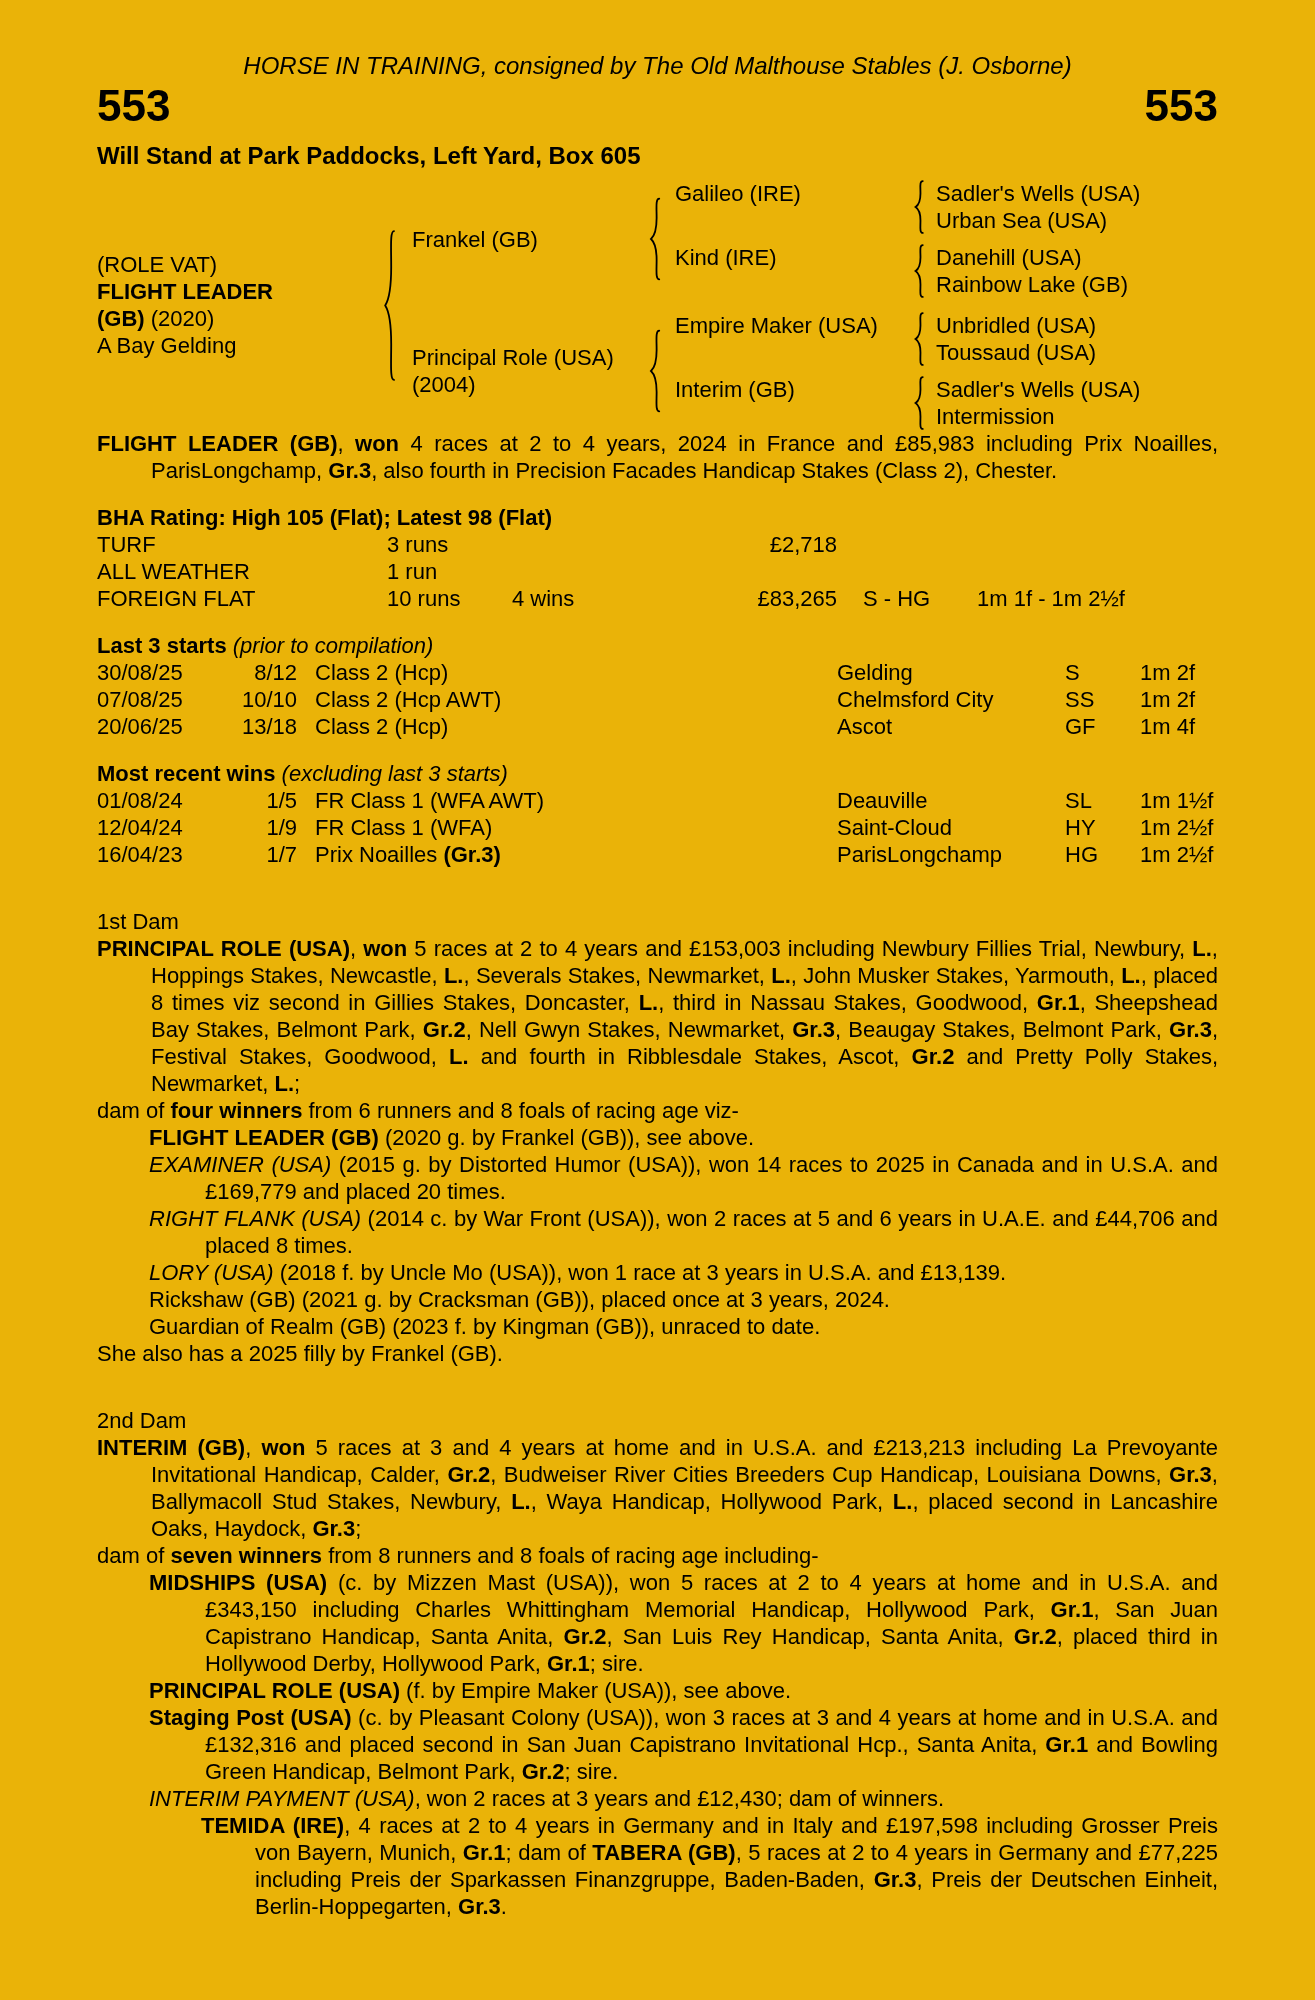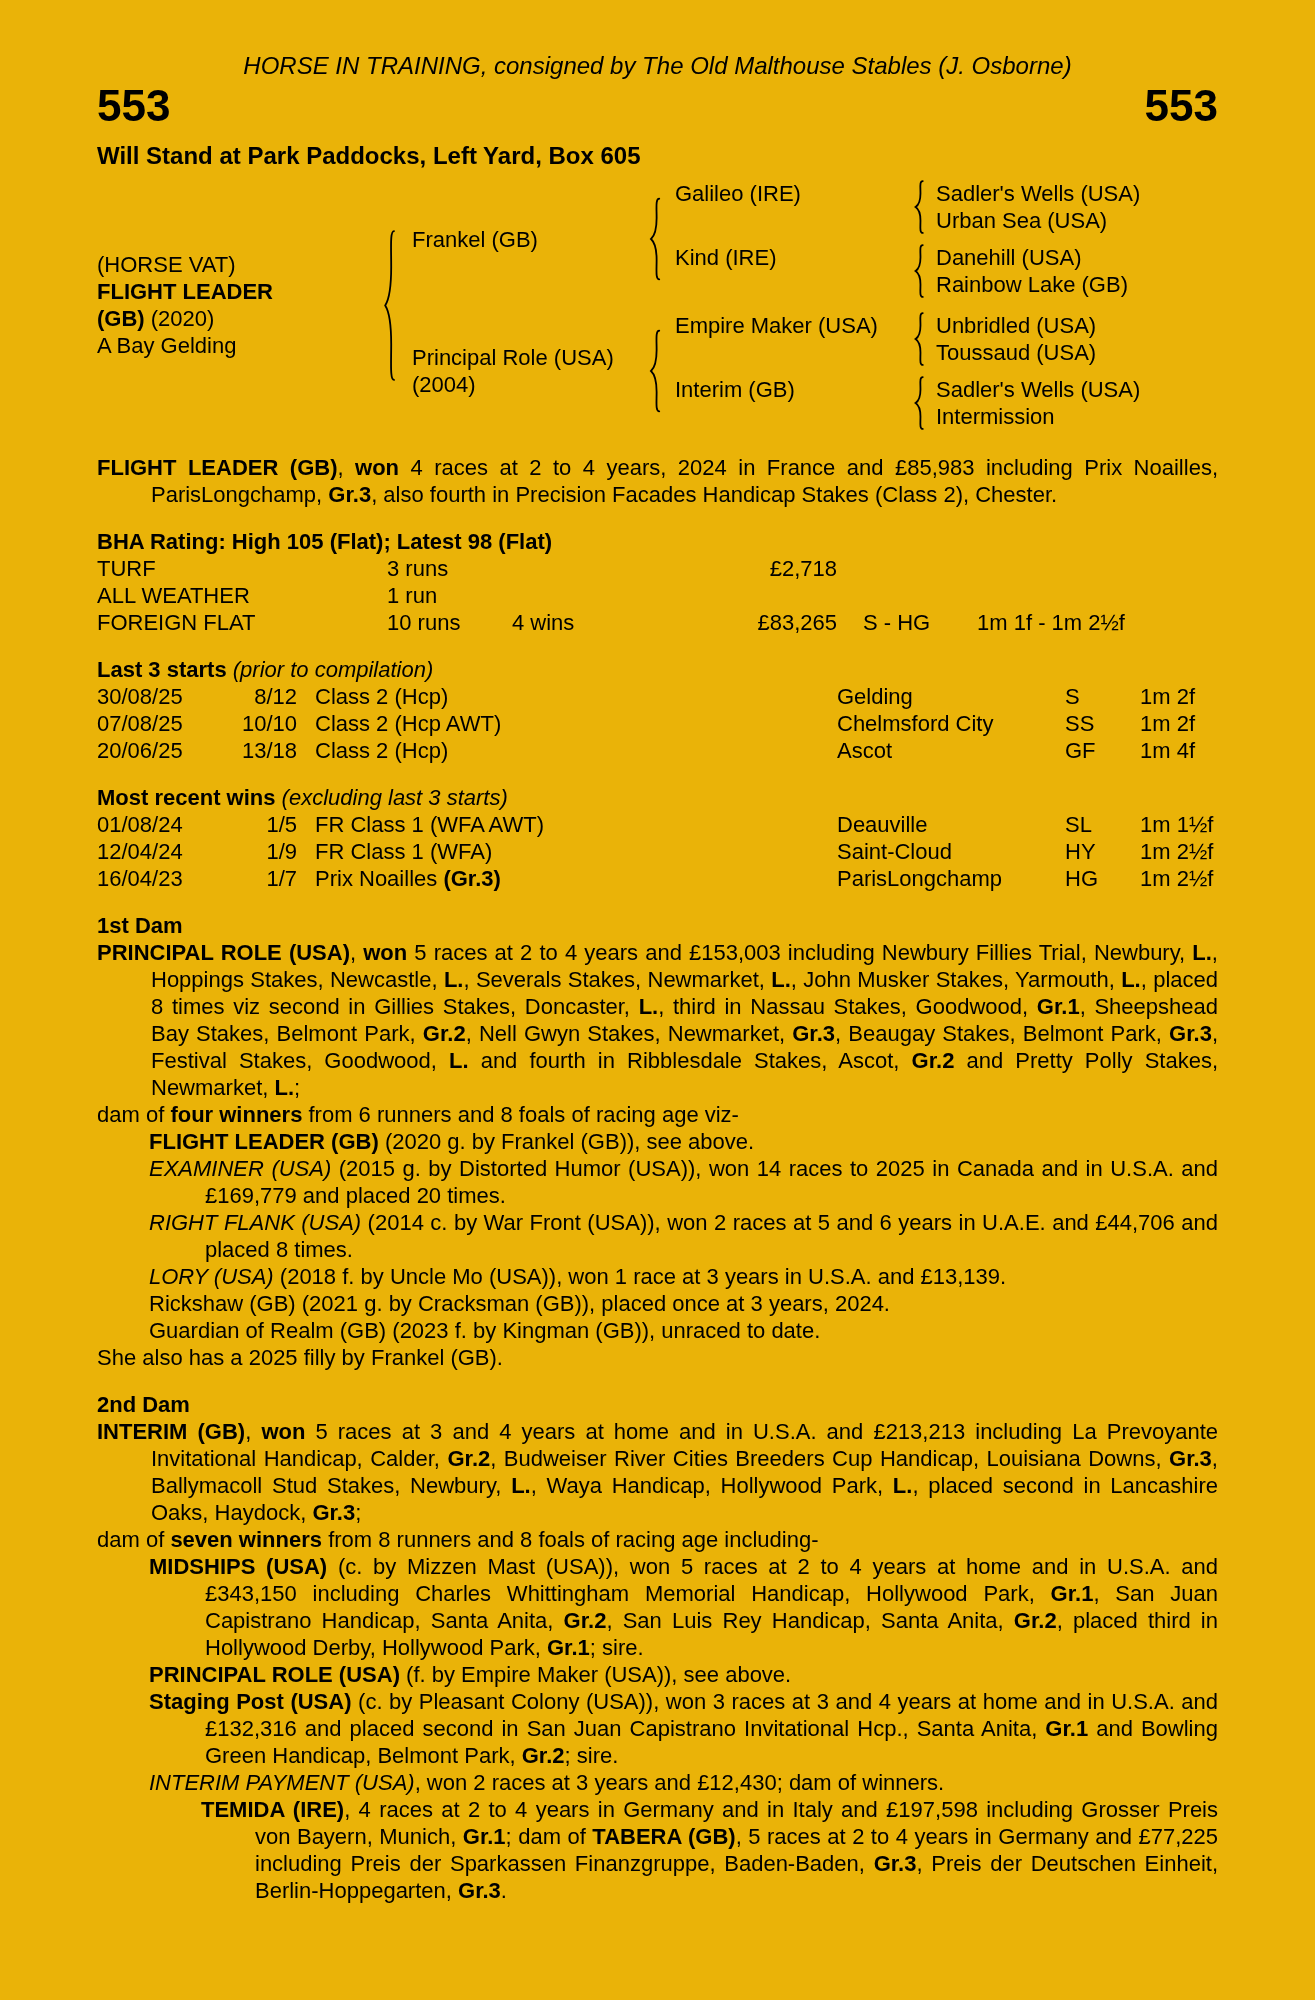--- a/index.html
+++ b/index.html
@@ -17,51 +17,51 @@
   .brace{display:block;flex:0 0 auto;}
   .ped-parents{display:flex;flex-direction:column;row-gap:14px;}
   .ped-parent{display:flex;align-items:center;}
   .parent-name{width:250px;flex:0 0 250px;padding-left:14px;box-sizing:border-box;}
   .gp-group{display:flex;flex-direction:column;row-gap:10px;}
   .gp-row{display:flex;align-items:flex-start;}
   .gp-name{width:250px;flex:0 0 250px;padding-left:12px;box-sizing:border-box;}
   .ggp-pair{display:flex;flex-direction:column;padding-left:10px;}
   
   .para{text-align:justify;padding-left:54px;text-indent:-54px;line-height:27px;}
-  .summary{margin-top:24px;}
+  .summary{}
   .section-title{font-weight:bold;margin-top:20px;line-height:27px;}
   .rating-grid{display:grid;grid-template-columns:290px 125px 125px 200px 140px 1fr;line-height:27px;}
   .rg-money{text-align:right;}
   .rg-going{padding-left:26px;}
   .form-title{margin-top:20px;line-height:27px;}
   .form-grid{display:grid;grid-template-columns:122px 78px 540px 228px 75px 1fr;line-height:27px;}
   .fg-pos{text-align:right;}
   .fg-race{padding-left:18px;}
-  .dam-heading{font-weight:bold;margin-top:20px;line-height:27px;}
+  .dam-heading{font-weight:normal;margin-top:40px;line-height:27px;}
   .damline{line-height:27px;}
   .progeny{margin-left:52px;padding-left:56px;text-indent:-56px;text-align:justify;line-height:27px;}
   .progeny-sub{margin-left:104px;padding-left:54px;text-indent:-54px;text-align:justify;line-height:27px;}
 </style>
 </head>
 <body>
 
 <div class="page">
 
   <div class="consignor">HORSE IN TRAINING, consigned by The Old Malthouse Stables (J. Osborne)</div>
 
   <div class="lot-row">
     <span>553</span>
     <span>553</span>
   </div>
 
   <div class="stand">Will Stand at Park Paddocks, Left Yard, Box 605</div>
 
   <div class="pedigree">
     <div class="ped-info">
-      <div class="ped-vat">(HORSE VAT)</div>
+      <div class="ped-vat">(ROLE VAT)</div>
       <div class="ped-name">FLIGHT LEADER</div>
       <div class="ped-name2"><span class="b">(GB) </span><span>(2020)</span></div>
       <div class="ped-desc">A Bay Gelding</div>
     </div>
     <svg class="brace" viewBox="0 0 20 100" preserveAspectRatio="none" width="16" height="155" aria-hidden="true">
       <path d="M15 2 C10 2 11.5 12 11.5 25 C11.5 40 9 46 4 50 C9 54 11.5 60 11.5 75 C11.5 88 10 98 15 98" fill="none" stroke="#000" stroke-width="1.8" vector-effect="non-scaling-stroke" stroke-linecap="round"></path>
     </svg>
     <div class="ped-parents">
 
       <div class="ped-parent">

